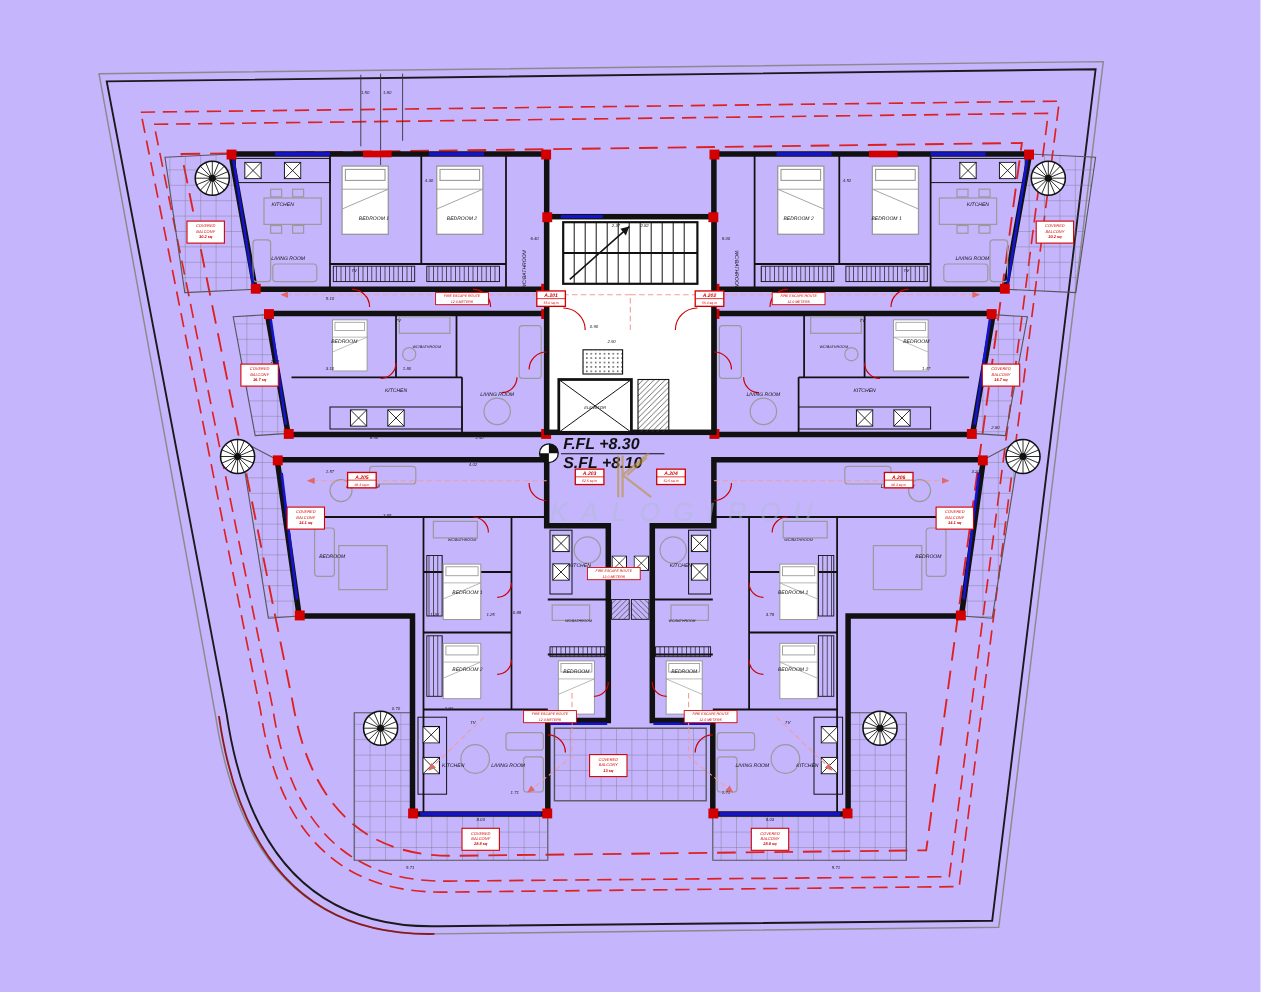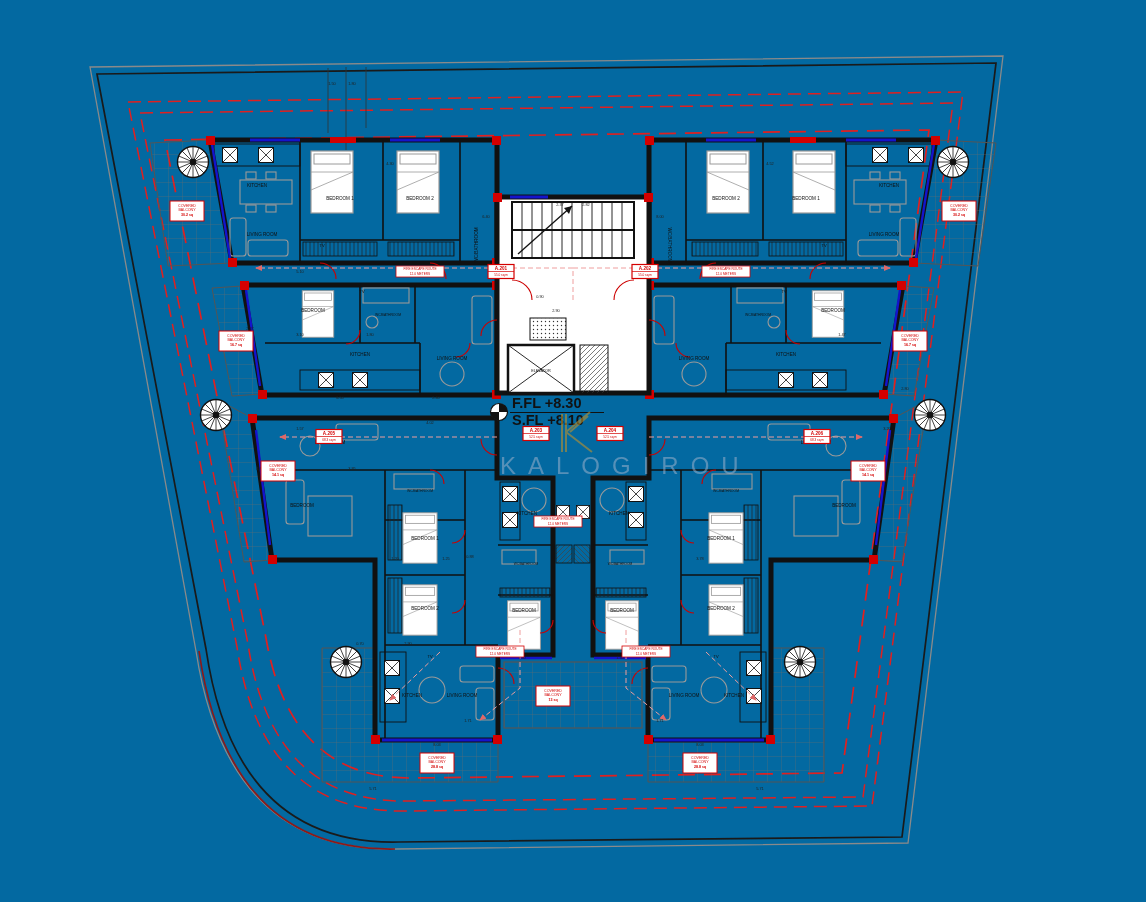--- a/index.html
+++ b/index.html
@@ -1,17 +1,17 @@
 <!DOCTYPE html>
 <html><head>
 <meta charset="utf-8">
 <style>
   html,body{margin:0;padding:0;background:#ffffff;}
-  #stage{position:relative;width:1146px;height:902px;background:#0369a1;overflow:hidden;
-         font-family:"Liberation Sans", sans-serif;}
+  #stage{position:relative;width:1146px;height:902px;background:#c4b5fd;overflow:hidden;
+         font-family:"Liberation Sans", sans-serif;font-style:italic;}
   svg{position:absolute;left:0;top:0;}
   text{font-family:"Liberation Sans", sans-serif;}
 </style>
 </head>
 <body>
 
 <div id="stage">
 <svg width="1146" height="902" viewBox="0 0 1146 902">
   <defs>
     <pattern id="grid" width="14" height="14" patternUnits="userSpaceOnUse">

